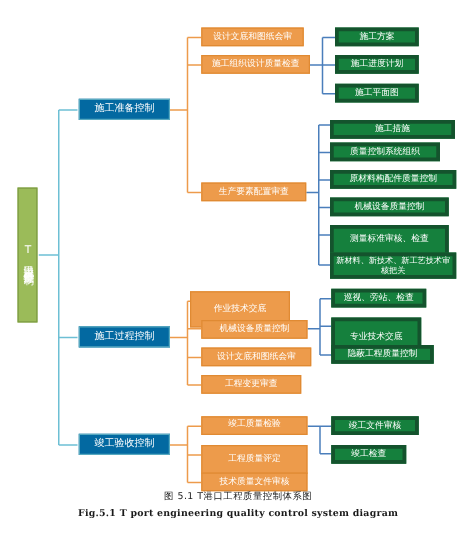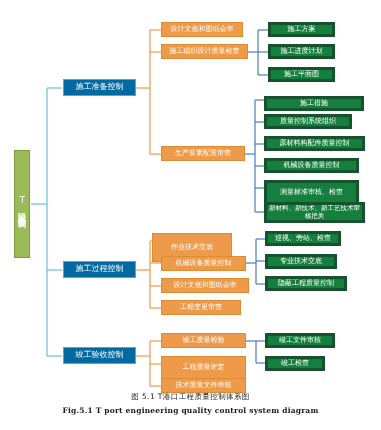--- a/index.html
+++ b/index.html
@@ -147,21 +147,21 @@
   <div class="node lvl4" style="left:264px;top:158px;width:95px;height:15px;">机械设备质量控制</div>
   <div class="node lvl4" style="left:264px;top:180px;width:95px;height:25px;font-family:Liberation Mono, monospace;">测量标准审核、检查</div>
   <div class="node lvl4 two-line" style="left:264px;top:202px;width:101px;height:21px;padding:0 2px;">新材料、新技术、新工艺技术审核把关</div>
 
   <div class="node lvl3" style="left:152px;top:233px;width:80px;height:29px;">作业技术交底</div>
   <div class="node lvl3" style="left:161px;top:256px;width:85px;height:15px;">机械设备质量控制</div>
   <div class="node lvl3" style="left:161px;top:278px;width:88px;height:15px;">设计文底和图纸会审</div>
   <div class="node lvl3" style="left:161px;top:300px;width:80px;height:15px;">工程变更审查</div>
 
   <div class="node lvl4" style="left:265px;top:231px;width:76px;height:15px;">巡视、旁站、检查</div>
-  <div class="node lvl4" style="left:265px;top:254px;width:72px;height:15px;">专业技术交底</div>
+  <div class="node lvl4" style="left:265px;top:254px;width:72px;height:31px;">专业技术交底</div>
   <div class="node lvl4" style="left:265px;top:276px;width:82px;height:15px;">隐蔽工程质量控制</div>
 
   <div class="node lvl3" style="left:161px;top:333px;width:85px;height:15px;font-family:Liberation Mono, monospace;">竣工质量检验</div>
   <div class="node lvl3" style="left:161px;top:356px;width:85px;height:23px;">工程质量评定</div>
   <div class="node lvl3" style="left:161px;top:378px;width:85px;height:15px;">技术质量文件审核</div>
 
   <div class="node lvl4" style="left:265px;top:333px;width:70px;height:15px;">竣工文件审核</div>
   <div class="node lvl4" style="left:265px;top:356px;width:60px;height:15px;">竣工检查</div>
 
 </div>

